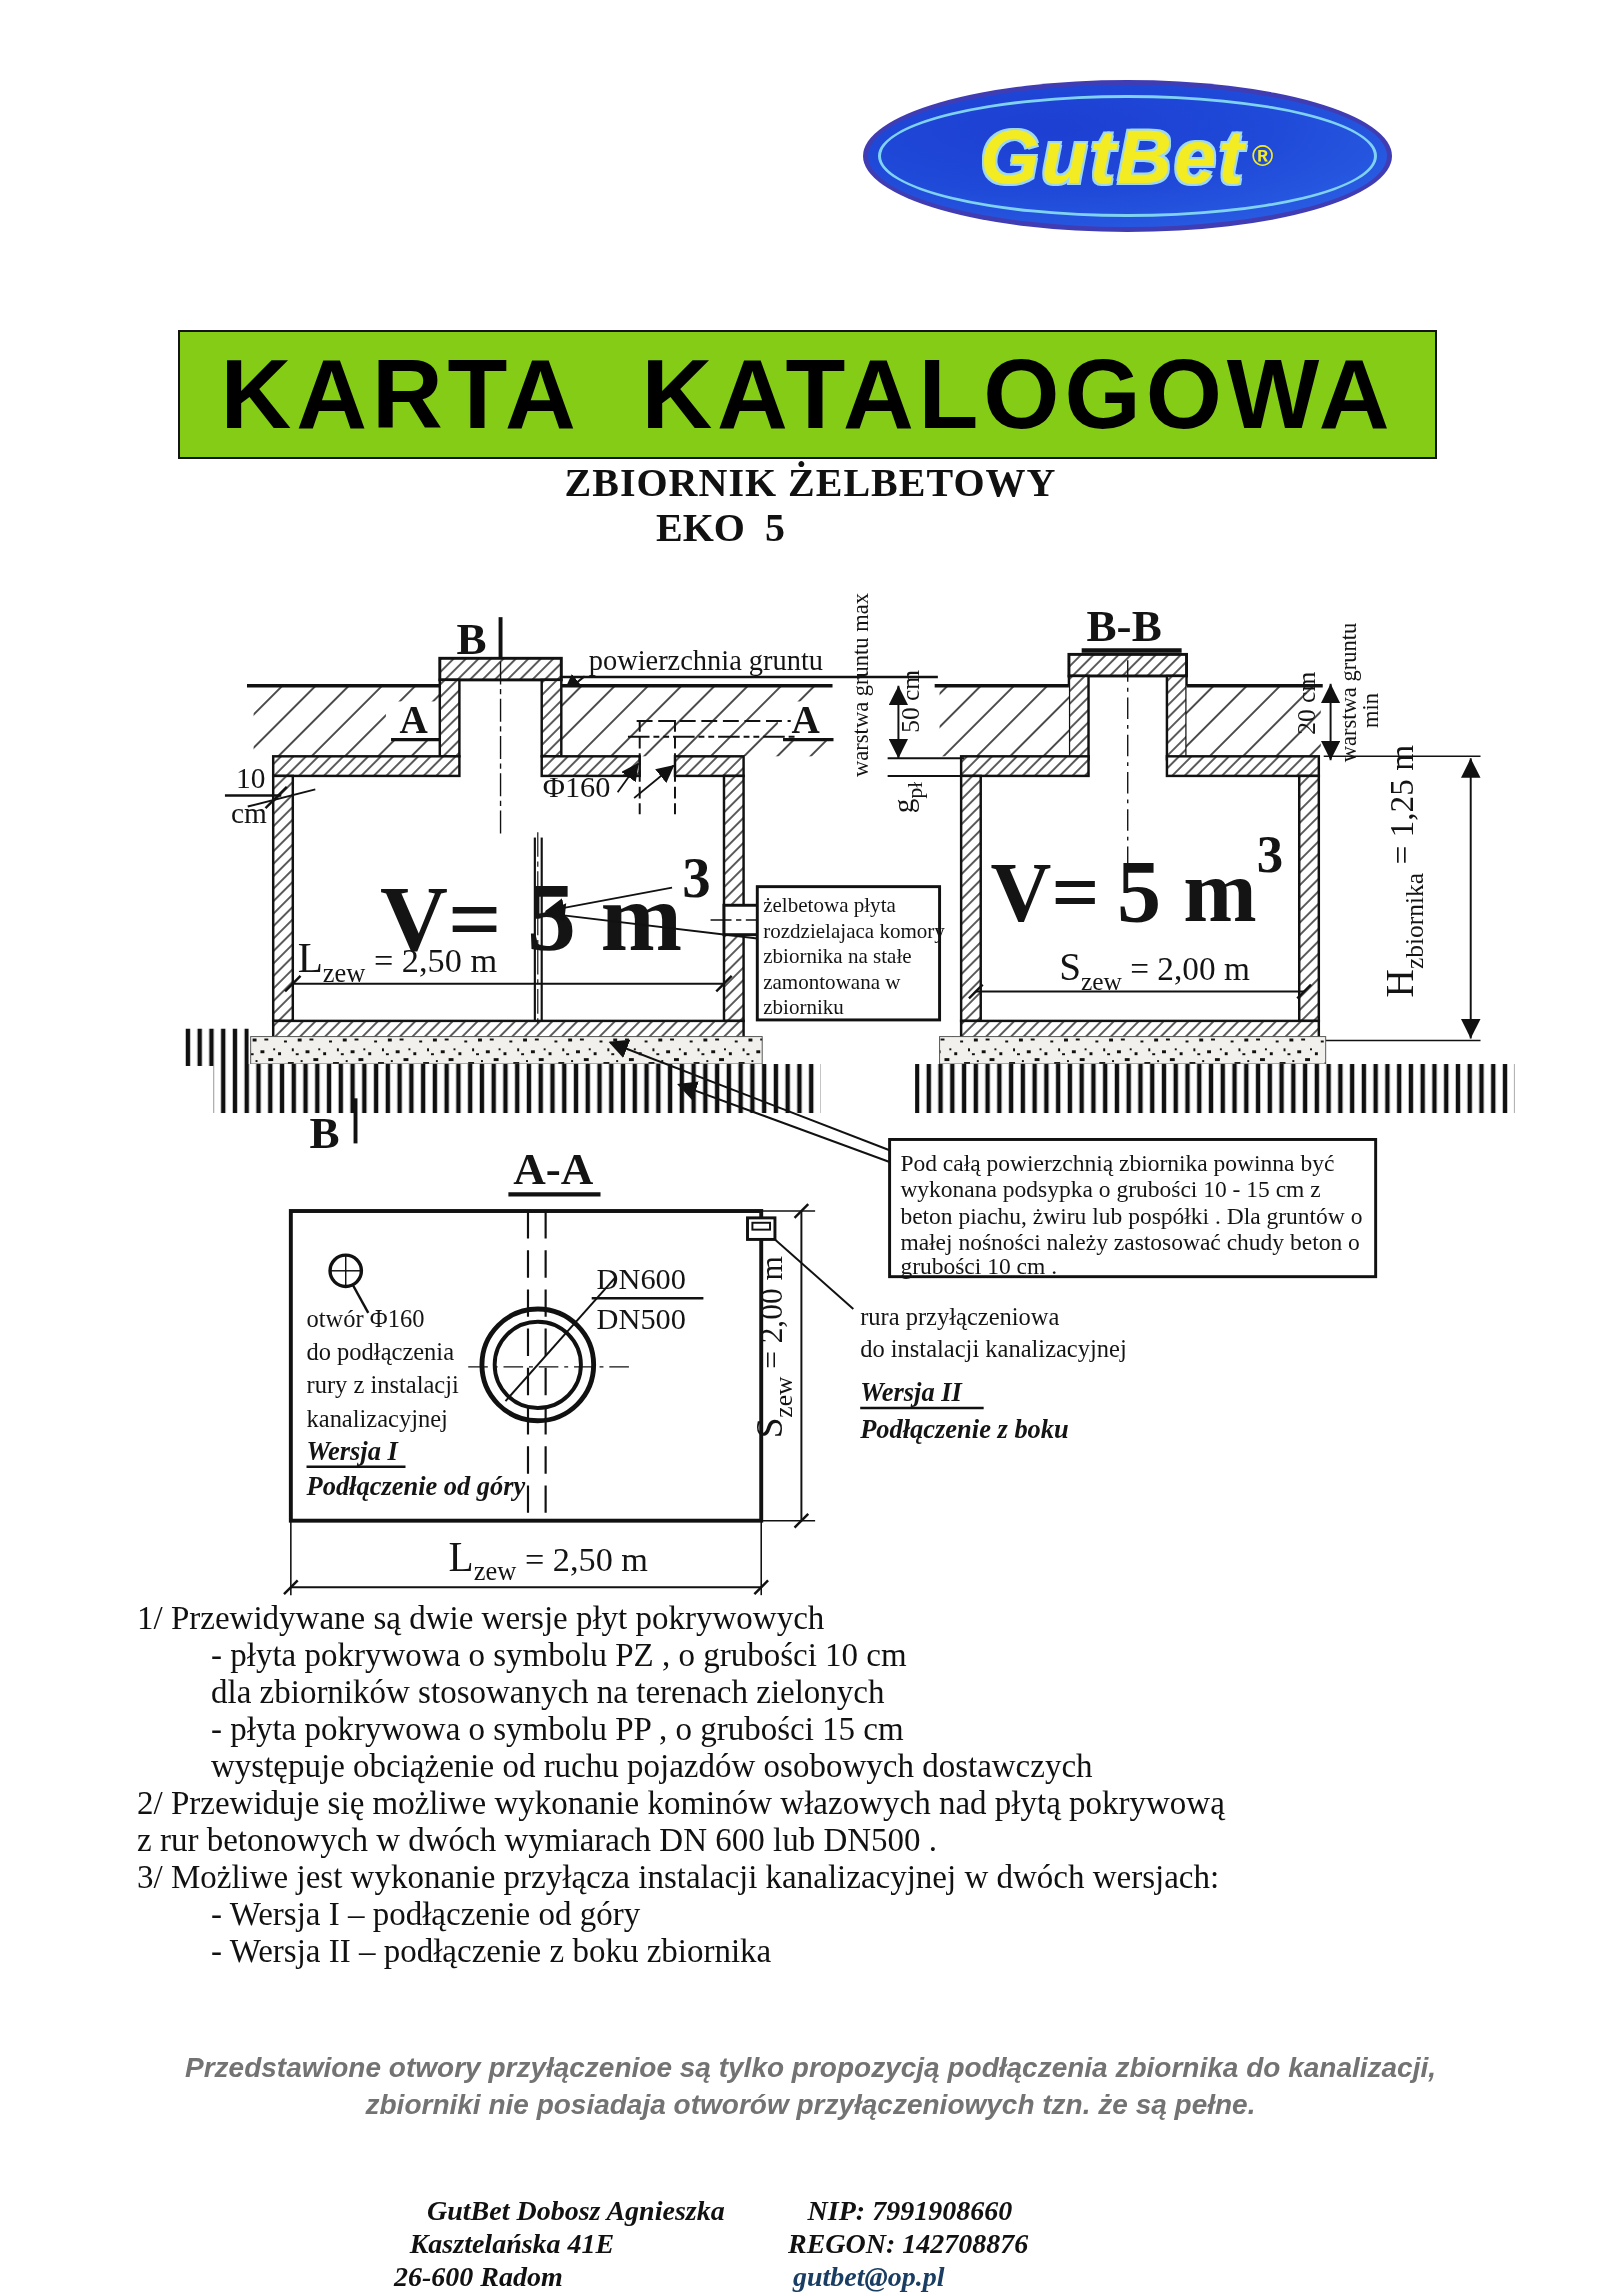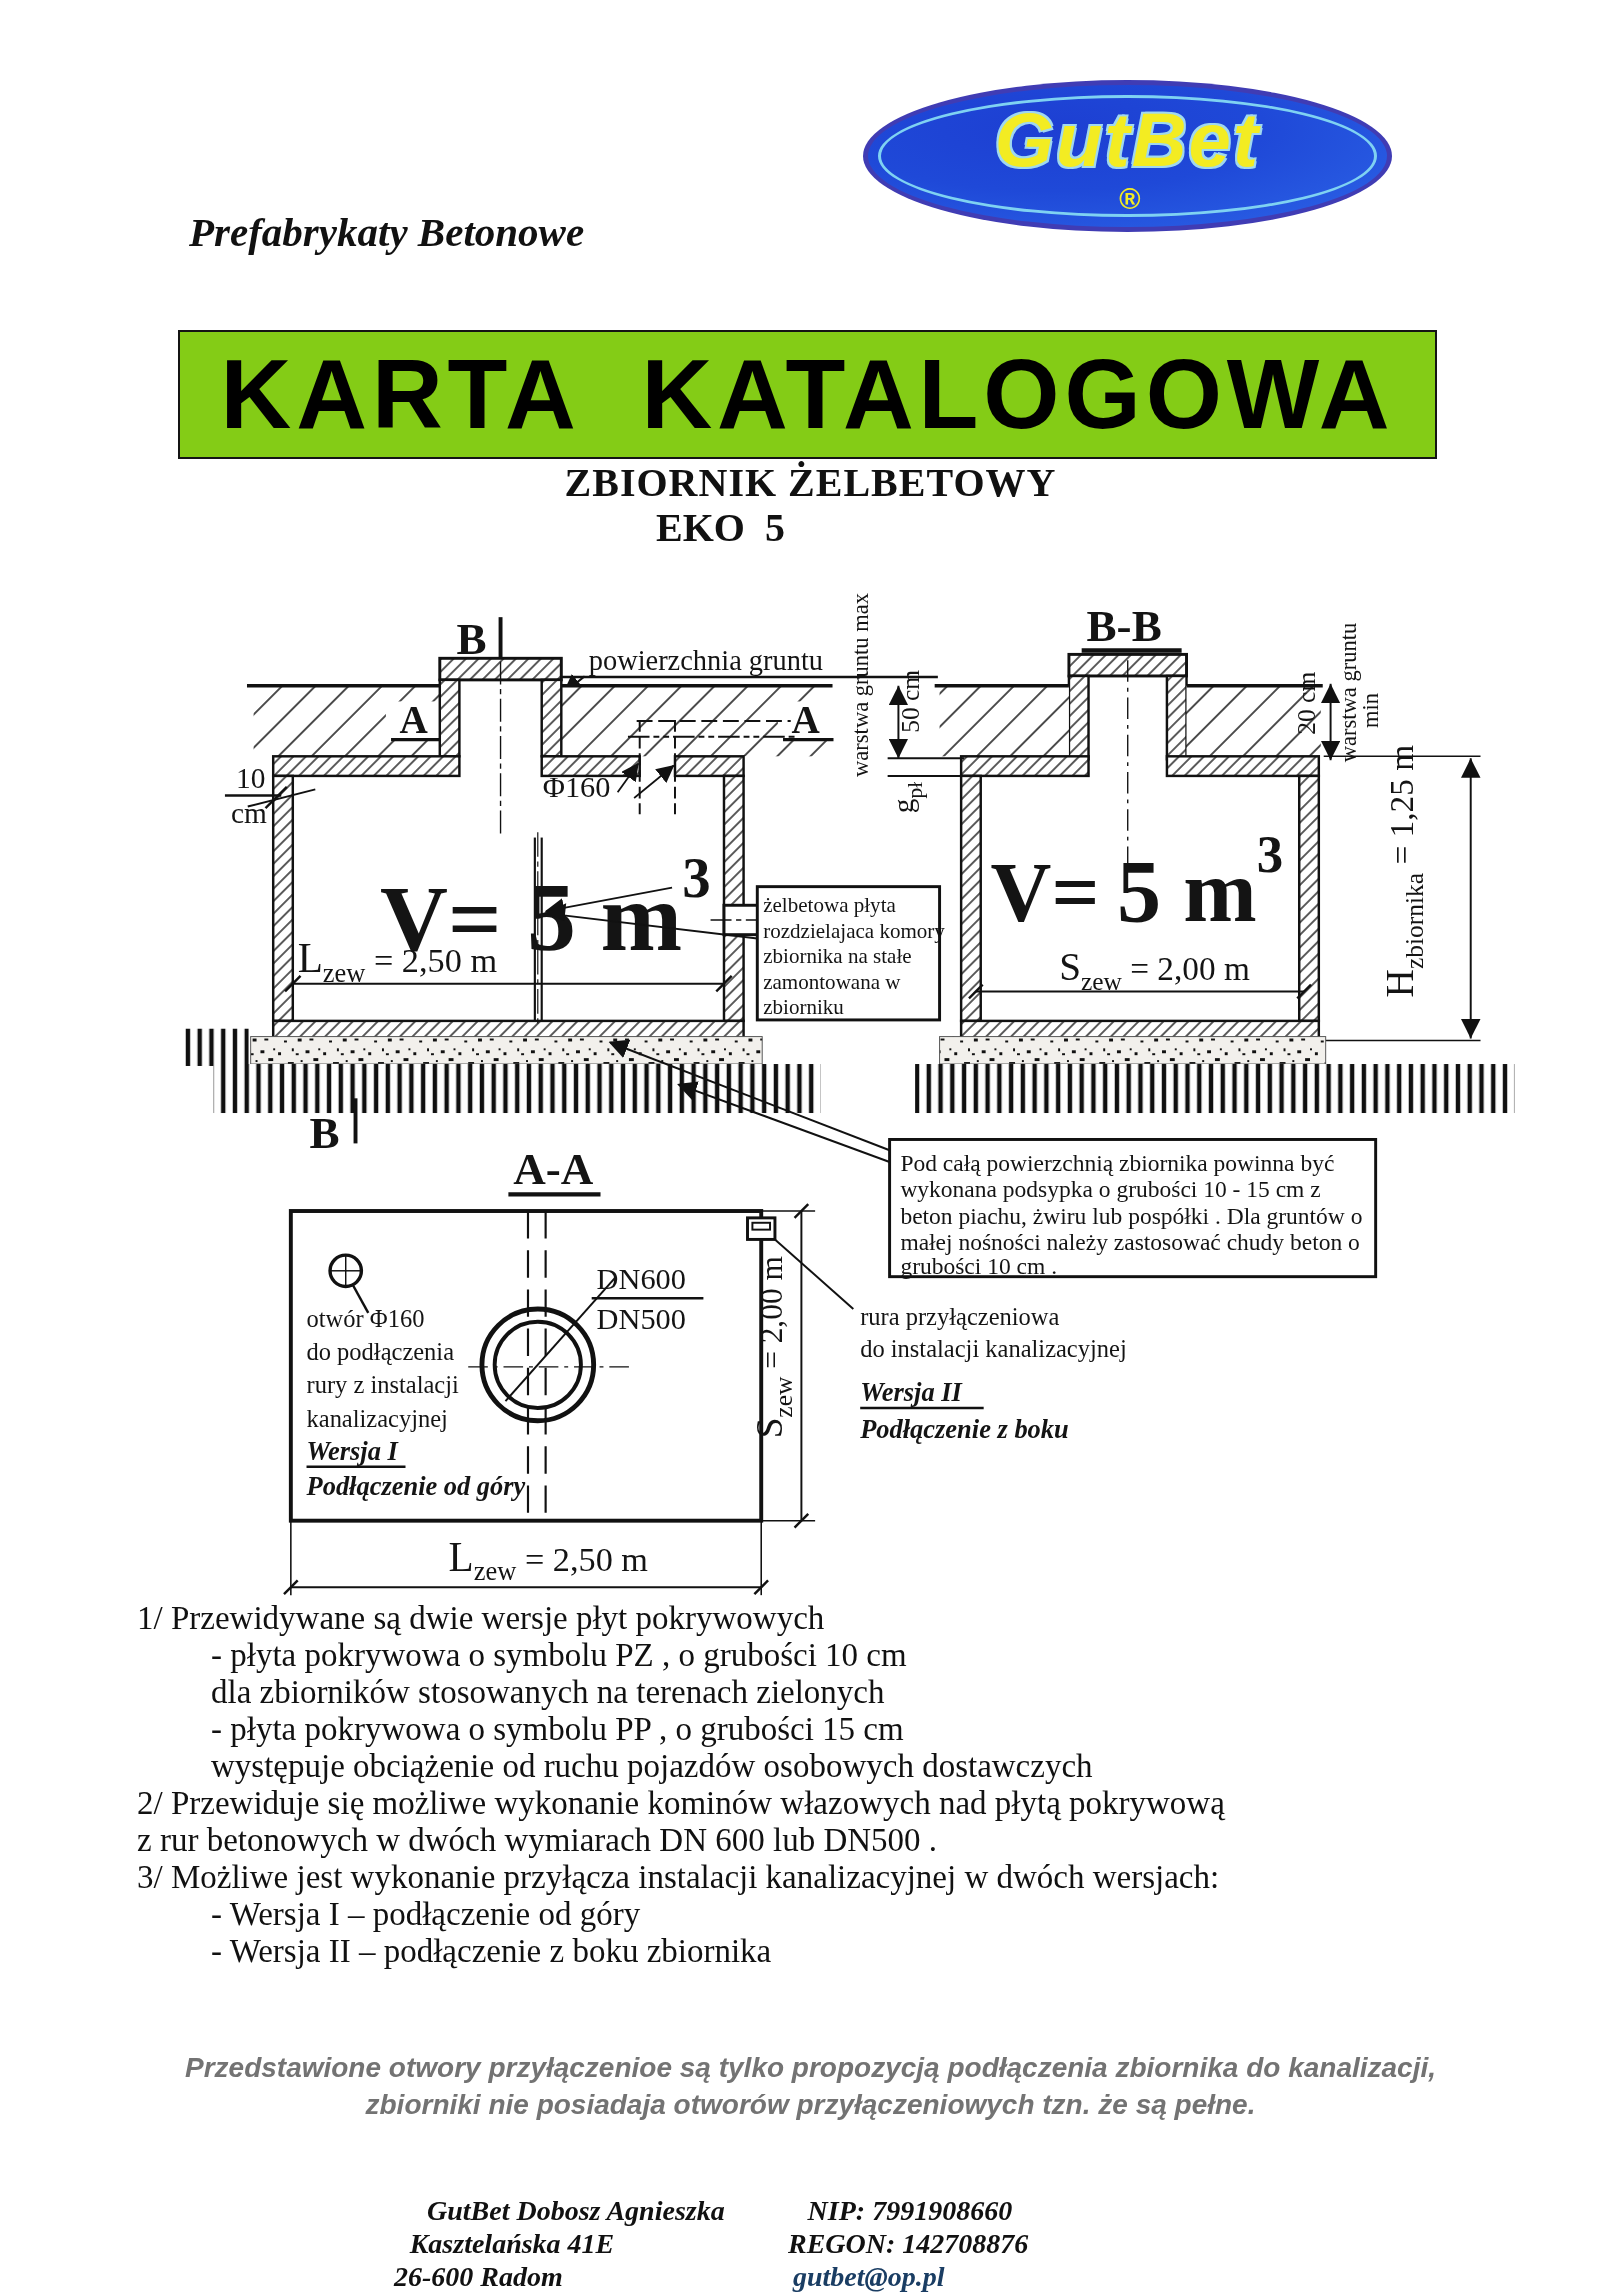--- a/index.html
+++ b/index.html
@@ -11,21 +11,21 @@
   
   .tagline{left:189px;top:208px;font-size:41px;font-weight:bold;font-style:italic;}
   .logo{left:863px;top:80px;width:529px;height:152px;}
   .logo .ring1{position:absolute;inset:0;border-radius:50%;background:#403cb4;}
   .logo .ring2{position:absolute;inset:4.9px;border-radius:50%;
     background:radial-gradient(ellipse at 35% 30%, #1d3fd2 0%, #1f49d8 45%, #2d65e8 100%);}
   .logo .ring3{position:absolute;inset:14.7px;border:3.9px solid #7fd2f2;border-radius:50%;}
   .logo .wordmark{position:absolute;inset:0;display:flex;align-items:center;justify-content:center;
     font-family:"Liberation Sans",sans-serif;font-weight:bold;font-style:italic;
     font-size:76px;color:#f3ec22;letter-spacing:2px;
-    text-shadow:-2px -2px 0 #9fd8f0, 2px -2px 0 #9fd8f0, -2px 2px 0 #9fd8f0, 2px 2px 0 #9fd8f0;flex-direction:column;}
+    text-shadow:-2px -2px 0 #9fd8f0, 2px -2px 0 #9fd8f0, -2px 2px 0 #9fd8f0, 2px 2px 0 #9fd8f0;}
   .logo .reg{font-size:29px;vertical-align:41px;margin-left:5.9px;text-shadow:none;color:#f3ec22;}
   .title-box{left:178px;top:330px;width:1255px;height:125px;background:#84cc16;
     border:2.9px solid #141414;display:flex;align-items:center;justify-content:center;}
   .title-box span{font-family:"Liberation Sans",sans-serif;font-weight:bold;font-size:98px;
     letter-spacing:4.9px;white-space:pre;color:#000;}
   .subtitle1{left:0;top:459px;width:1621px;text-align:center;font-size:40px;font-weight:bold;letter-spacing:1px;}
   .subtitle2{left:0;top:504px;width:1441px;text-align:center;font-size:40px;font-weight:bold;white-space:pre;}
   
   .notes{left:137px;top:1600px;width:1392px;font-size:33px;line-height:37px;}
   .notes div{white-space:pre;}
@@ -49,21 +49,20 @@
   <div class="abs logo">
     <div class="ring1"></div>
     <div class="ring2"></div>
     <div class="ring3"></div>
     <div class="wordmark">
       <span>GutBet</span>
         <span class="reg">®</span>
     </div>
   </div>
 
-  <div class="abs tagline">Prefabrykaty Betonowe</div>
 
   <div class="abs title-box">
     <span>KARTA  KATALOGOWA</span>
   </div>
   <div class="abs subtitle1">ZBIORNIK ŻELBETOWY</div>
   <div class="abs subtitle2">EKO  5</div>
 
   <svg class="abs" style="left:123px;top:576px;" width="1396" height="1027" viewBox="0 0 1424 1048">
     <defs>
       <pattern id="hg" width="24" height="24" patternUnits="userSpaceOnUse" patternTransform="rotate(-45)">

